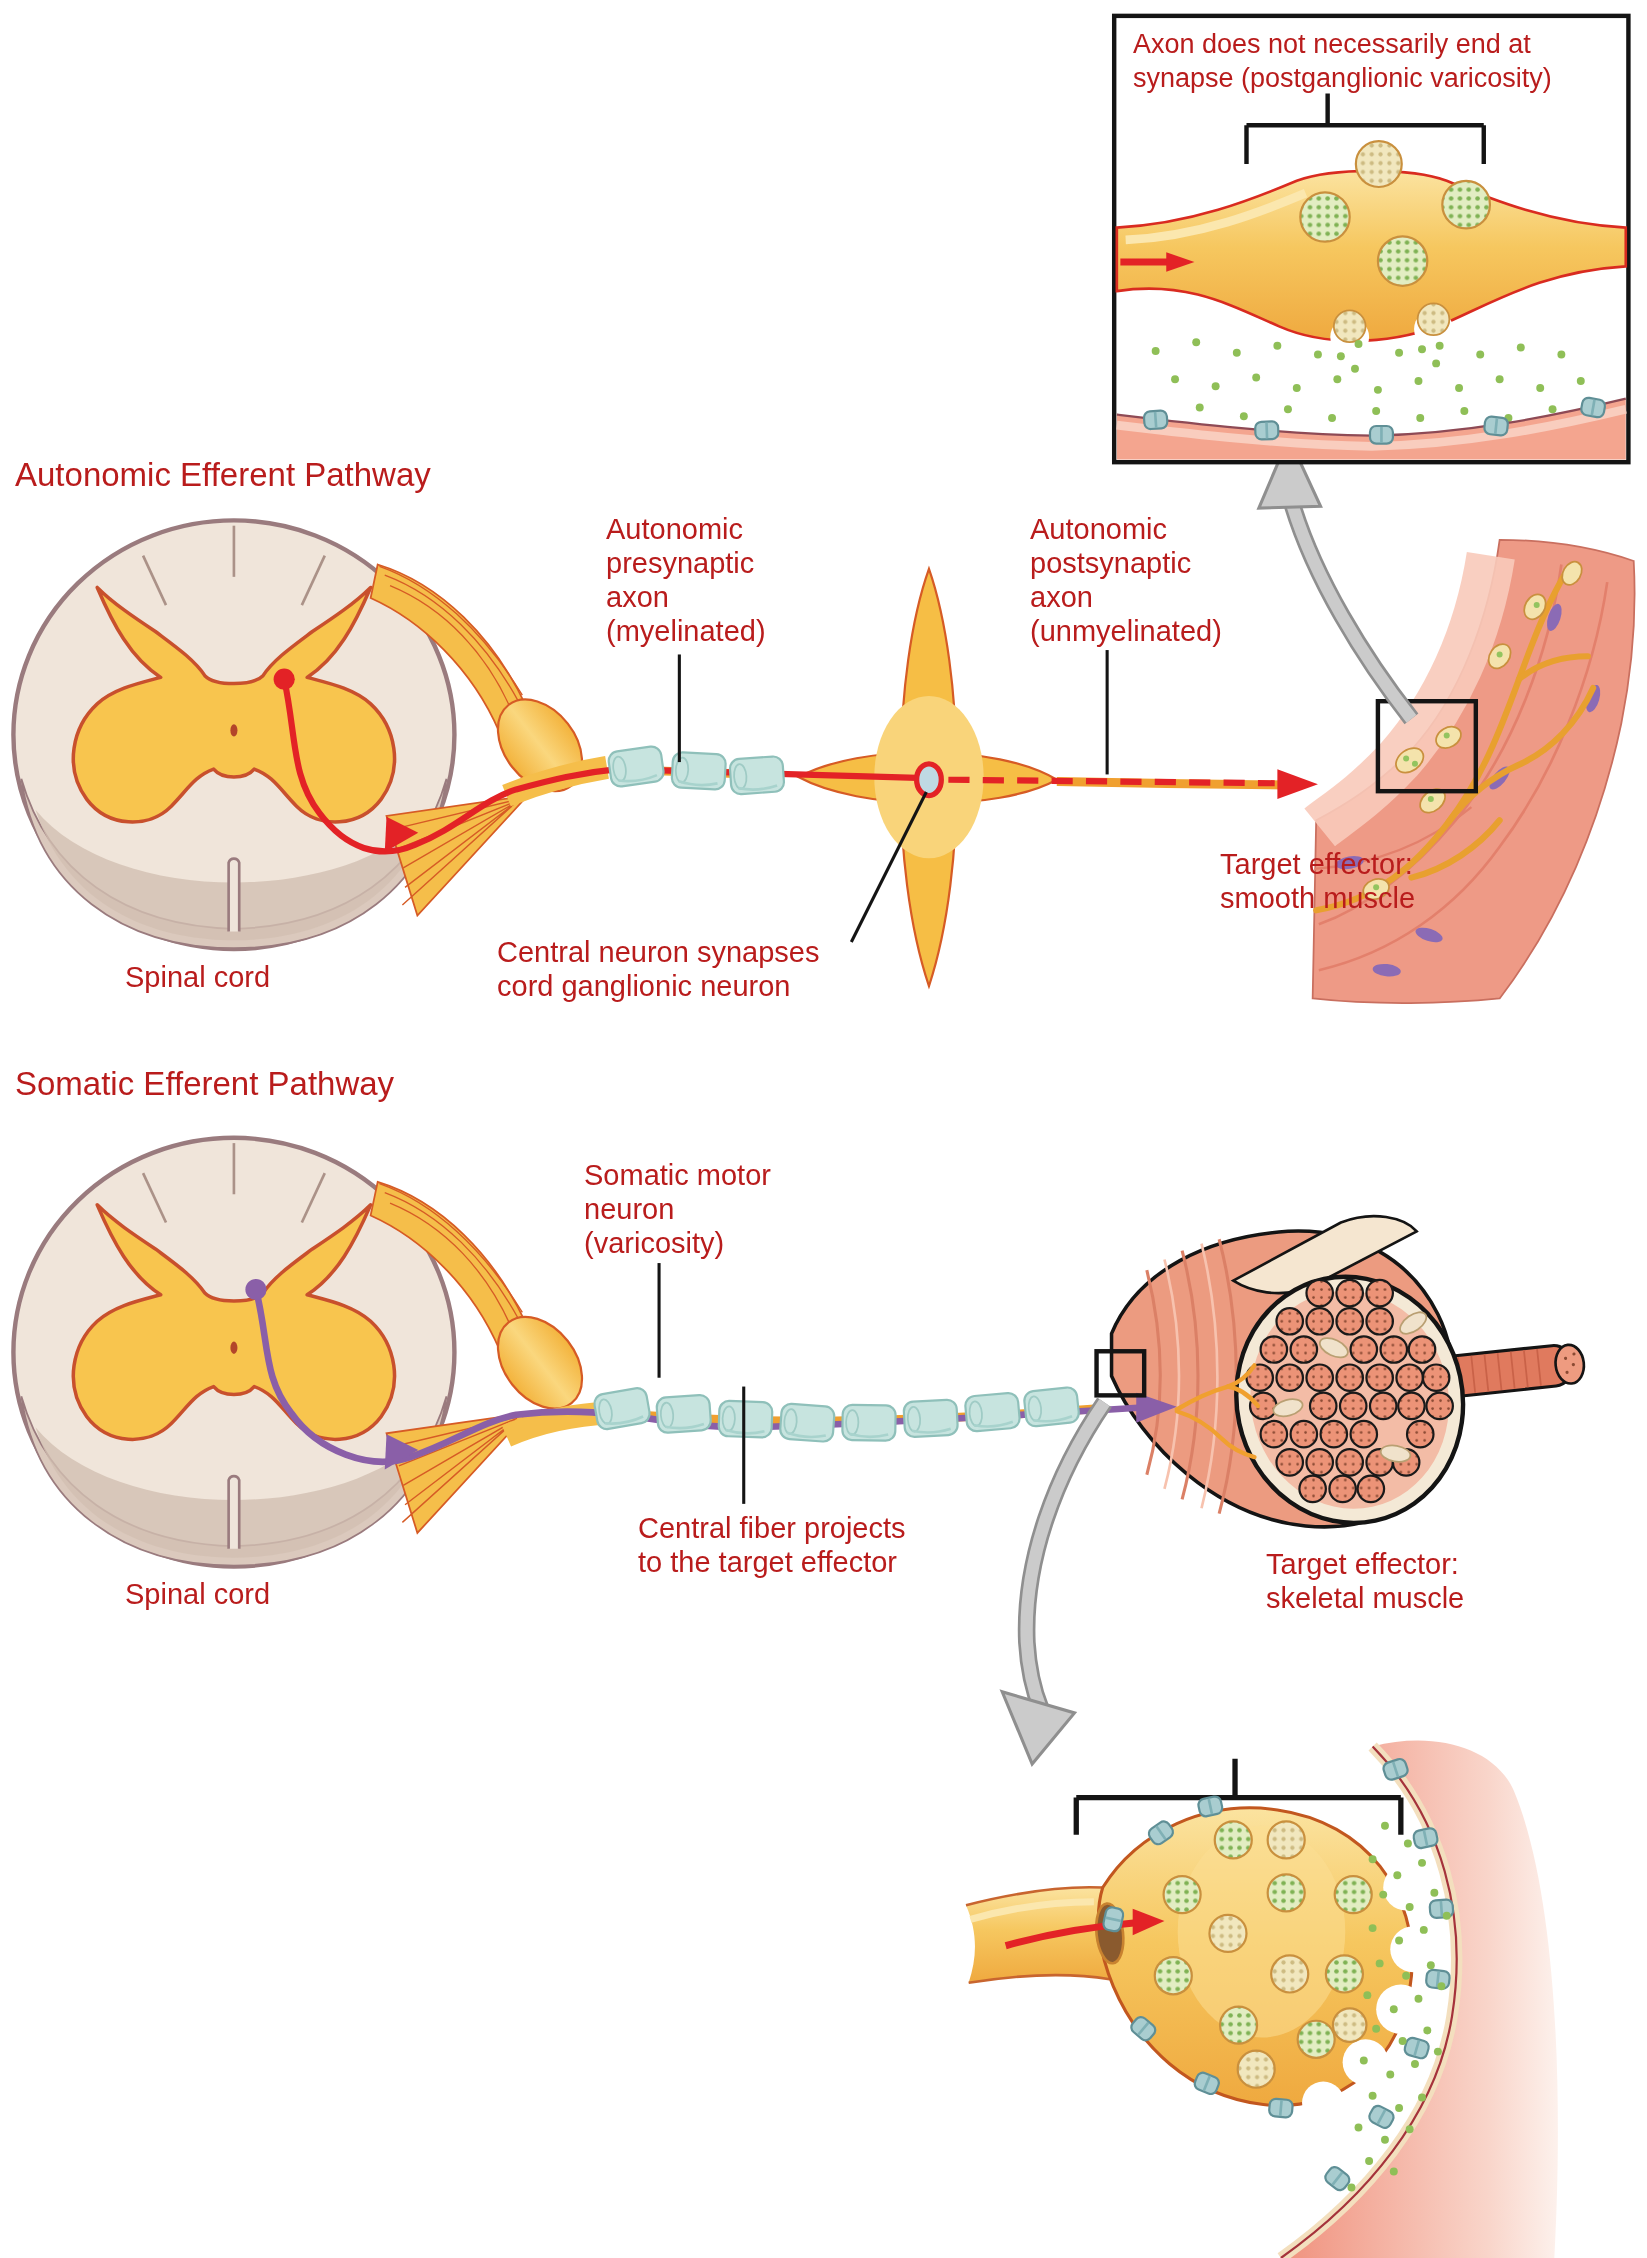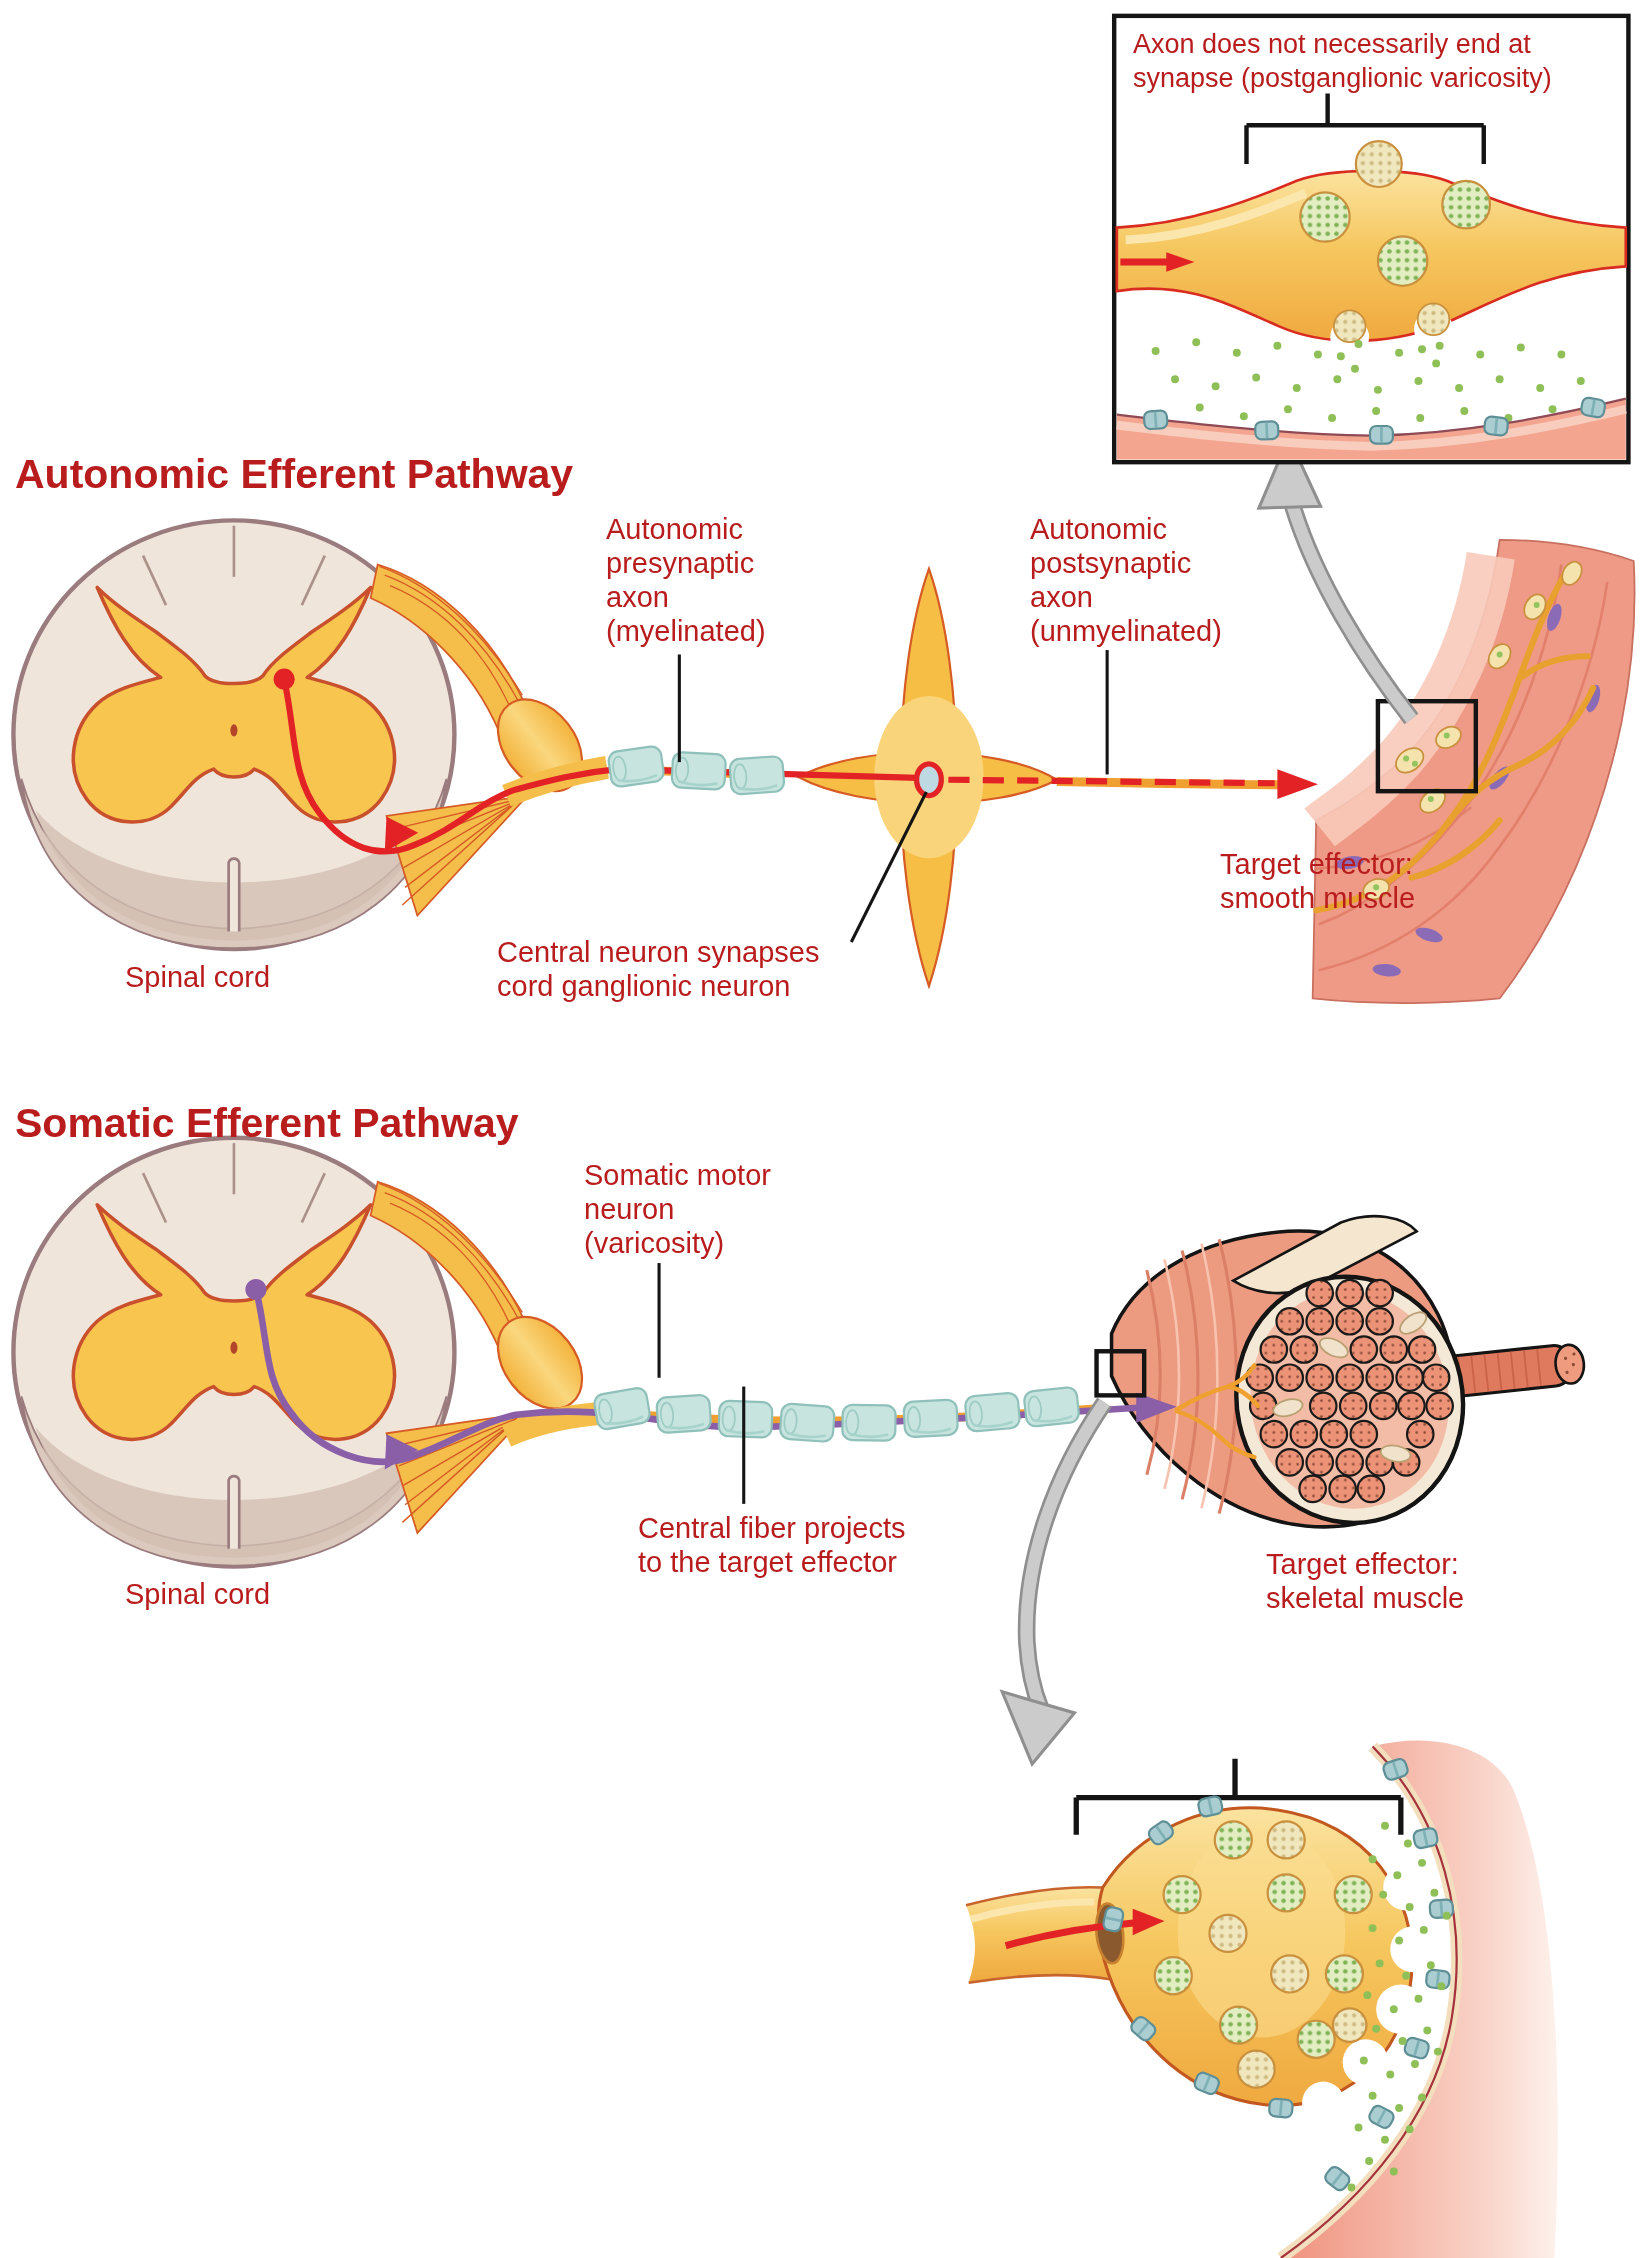--- a/index.html
+++ b/index.html
@@ -1,19 +1,19 @@
 <!DOCTYPE html>
 <html style="font-size:14px"><head>
 <meta charset="utf-8">
 <style>
   html,body{margin:0;padding:0;background:#fff;}
   .stage{position:relative;width:1648px;height:2258px;background:#fff;overflow:hidden;
          font-family:"Liberation Sans",sans-serif;color:#b91c1c;}
   .stage svg{position:absolute;left:0;top:0;}
-  .heading{position:absolute;font-size:41px;font-weight:bold;white-space:pre-line;line-height:39px;}
+  .heading{position:absolute;font-size:33px;font-weight:normal;white-space:pre-line;line-height:39px;}
   .label{position:absolute;font-size:29px;line-height:34px;white-space:pre-line;}
   .caption{position:absolute;font-size:27px;line-height:34px;white-space:pre-line;}
 </style>
 </head>
 <body>
 
 <div class="stage">
 
 <svg width="1648" height="2258" viewBox="0 0 1868 2560">
 <defs>
@@ -460,21 +460,21 @@
 (unmyelinated)</div>
 
 <div class="label" style="left:1220px;top:847px;">Target effector:
 smooth muscle</div>
 
 <div class="label" style="left:497px;top:935px;">Central neuron synapses
 cord ganglionic neuron</div>
 
 <div class="label" style="left:125px;top:960px;">Spinal cord</div>
 
-<div class="heading" style="left:15px;top:1064px;margin-top:40px;">Somatic Efferent Pathway</div>
+<div class="heading" style="left:15px;top:1064px;">Somatic Efferent Pathway</div>
 
 <div class="label" style="left:584px;top:1158px;">Somatic motor
 neuron
 (varicosity)</div>
 
 <div class="label" style="left:638px;top:1511px;">Central fiber projects
 to the target effector</div>
 
 <div class="label" style="left:1266px;top:1547px;">Target effector:
 skeletal muscle</div>

